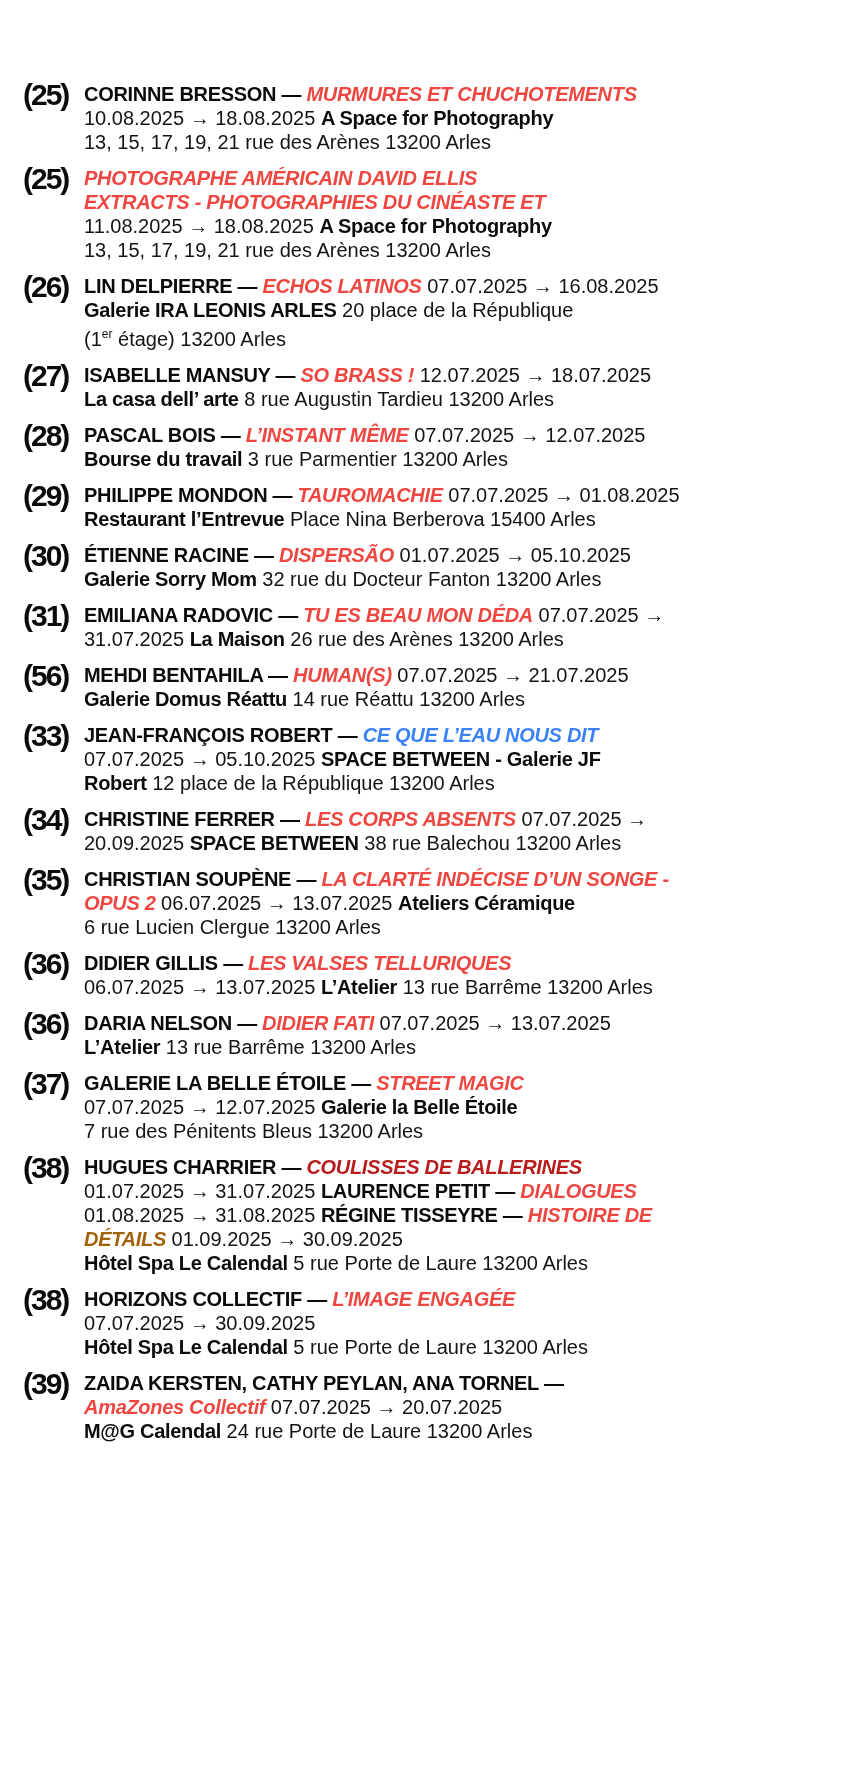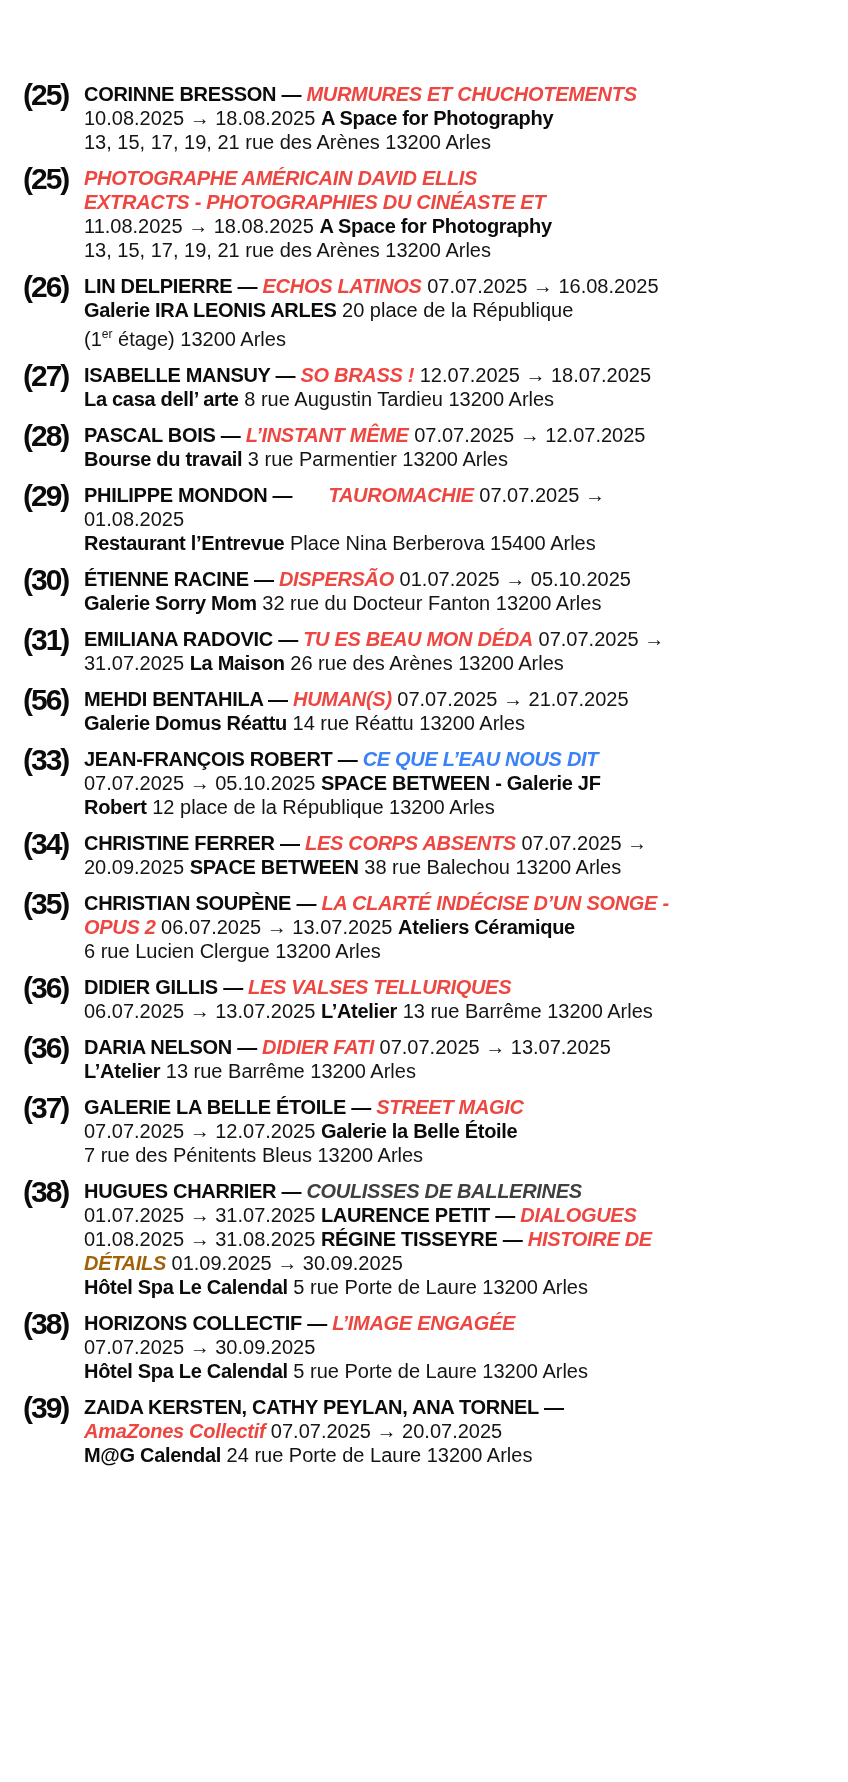--- a/index.html
+++ b/index.html
@@ -72,21 +72,21 @@
       <div class="entry">
         <div class="num">(28)</div>
         <div class="body">
           <div class="line"><span class="seg-name">PASCAL BOIS — </span><span class="seg-title" style="color: rgb(238, 70, 64);">L’INSTANT MÊME</span><span class="seg-regular"> 07.07.2025 → 12.07.2025</span></div>
           <div class="line"><span class="seg-venue">Bourse du travail</span><span class="seg-regular"> 3 rue Parmentier 13200 Arles</span></div>
         </div>
       </div>
       <div class="entry">
         <div class="num">(29)</div>
         <div class="body">
-          <div class="line"><span class="seg-name">PHILIPPE MONDON — </span><span class="seg-title" style="color: rgb(238, 70, 64); margin-left: 31px;">TAUROMACHIE</span><span class="seg-regular"> 07.07.2025 → 01.08.2025</span></div>
+          <div class="line"><span class="seg-name">PHILIPPE MONDON — </span><span class="seg-title" style="color: rgb(238, 70, 64);">TAUROMACHIE</span><span class="seg-regular"> 07.07.2025 → 01.08.2025</span></div>
           <div class="line"><span class="seg-venue">Restaurant l’Entrevue</span><span class="seg-regular"> Place Nina Berberova 15400 Arles</span></div>
         </div>
       </div>
       <div class="entry">
         <div class="num">(30)</div>
         <div class="body">
           <div class="line"><span class="seg-name">ÉTIENNE RACINE — </span><span class="seg-title" style="color: rgb(238, 70, 64);">DISPERSÃO</span><span class="seg-regular"> 01.07.2025 → 05.10.2025</span></div>
           <div class="line"><span class="seg-venue">Galerie Sorry Mom</span><span class="seg-regular"> 32 rue du Docteur Fanton 13200 Arles</span></div>
         </div>
       </div>
@@ -145,21 +145,21 @@
         <div class="num">(37)</div>
         <div class="body">
           <div class="line"><span class="seg-name">GALERIE LA BELLE ÉTOILE — </span><span class="seg-title" style="color: rgb(238, 70, 64);">STREET MAGIC</span></div>
           <div class="line"><span class="seg-regular">07.07.2025 → 12.07.2025 </span><span class="seg-venue">Galerie la Belle Étoile</span></div>
           <div class="line"><span class="seg-regular">7 rue des Pénitents Bleus 13200 Arles</span></div>
         </div>
       </div>
       <div class="entry">
         <div class="num">(38)</div>
         <div class="body">
-          <div class="line"><span class="seg-name">HUGUES CHARRIER — </span><span class="seg-title" style="color: #404040;">COULISSES DE BALLERINES</span></div>
+          <div class="line"><span class="seg-name">HUGUES CHARRIER — </span><span class="seg-title" style="color: #b91c1c;">COULISSES DE BALLERINES</span></div>
           <div class="line"><span class="seg-regular">01.07.2025 → 31.07.2025 </span><span class="seg-name">LAURENCE PETIT — </span><span class="seg-title" style="color: rgb(238, 70, 64);">DIALOGUES</span></div>
           <div class="line"><span class="seg-regular">01.08.2025 → 31.08.2025 </span><span class="seg-name">RÉGINE TISSEYRE — </span><span class="seg-title" style="color: rgb(238, 70, 64);">HISTOIRE DE</span></div>
           <div class="line"><span class="seg-title" style="color: #a16207;">DÉTAILS</span><span class="seg-regular"> 01.09.2025 → 30.09.2025</span></div>
           <div class="line"><span class="seg-venue">Hôtel Spa Le Calendal</span><span class="seg-regular"> 5 rue Porte de Laure 13200 Arles</span></div>
         </div>
       </div>
       <div class="entry">
         <div class="num">(38)</div>
         <div class="body">
           <div class="line"><span class="seg-name">HORIZONS COLLECTIF — </span><span class="seg-title" style="color: rgb(238, 70, 64);">L’IMAGE ENGAGÉE</span></div>

